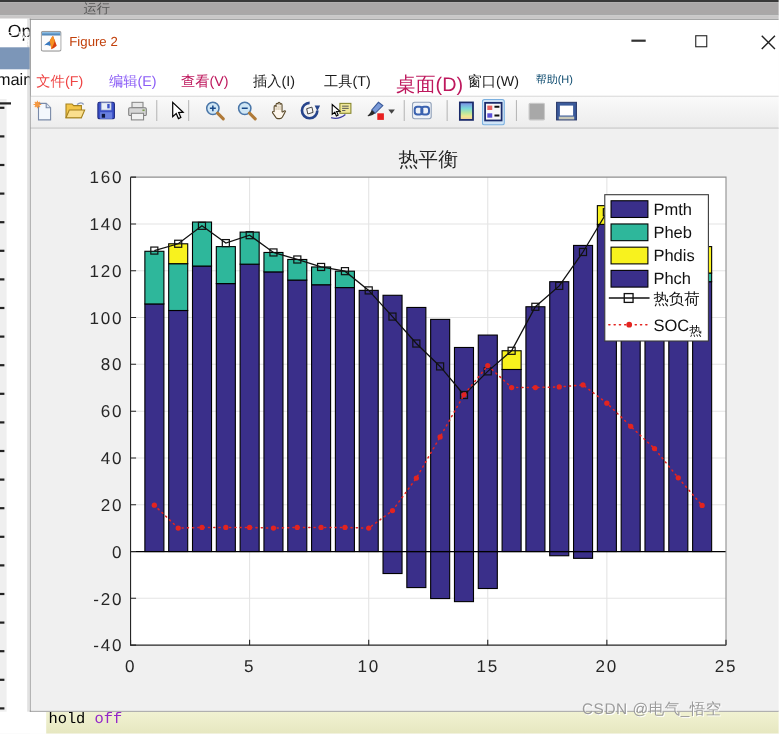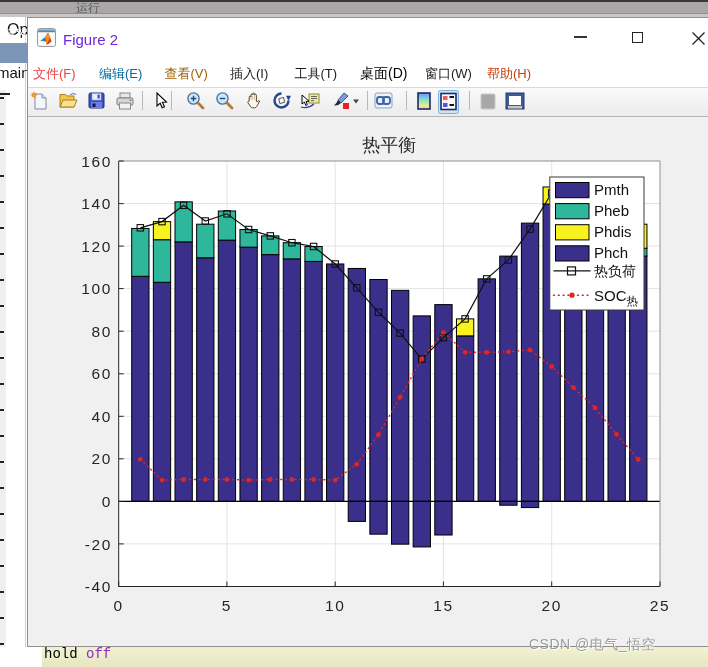--- a/index.html
+++ b/index.html
@@ -43,48 +43,48 @@
 <div class="abs" style="left:0px;top:591px;width:4px;height:2px;background:#222"></div>
 <div class="abs" style="left:0px;top:617px;width:4px;height:2px;background:#222"></div>
 <div class="abs" style="left:0px;top:643px;width:4px;height:2px;background:#222"></div>
 
 <div class="abs" style="left:27px;top:647px;width:681px;height:20px;background:#ffffff"></div>
 <div class="abs" style="left:42px;top:647px;width:666px;height:20px;background:linear-gradient(#f1f2d2,#e6e7c0)"></div>
 <div class="abs" style="left:44px;top:646px;font-family:'Liberation Mono',monospace;font-size:14px;color:#000">hold <span style="color:#9428c8">off</span></div>
 
 <div class="abs" style="left:27px;top:17px;width:681px;height:630px;background:#ffffff;
      border-left:1px solid #8f8f8f;border-top:1px solid #8f8f8f;border-bottom:1px solid #8f8f8f;box-sizing:border-box;"></div>
-<div class="abs" style="left:63px;top:31px;font-size:15px;color:#6d28d9">Figure 2</div>
+<div class="abs" style="left:63px;top:31px;font-size:12px;color:#c2410c">Figure 2</div>
 <svg style="position:absolute;left:37px;top:28px" width="19" height="19" viewBox="0 0 19 19">
     <defs>
       <linearGradient id="tbg" x1="0" y1="0" x2="0" y2="1">
         <stop offset="0" stop-color="#8cc0e8"></stop>
         <stop offset="1" stop-color="#3a72a8"></stop>
       </linearGradient>
     </defs>
     <rect x="0.5" y="0.5" width="18" height="18" rx="2" fill="#e0e0e0" stroke="#9a9a9a" stroke-width="1"></rect>
     <rect x="1.2" y="1.2" width="16.6" height="3.2" fill="url(#tbg)"></rect>
     <rect x="1.2" y="4.4" width="16.6" height="13.2" fill="#fcfcfc"></rect>
     <path d="M3.2 13.2 Q6.5 10 8.2 9.3 L10 10.6 L8.6 13.8 Q6.2 12.4 3.2 13.2 Z" fill="#3a7ac0"></path>
     <path d="M8.2 9.3 Q10.2 5.2 11.2 4.8 Q12.4 7.5 14.6 13.6 Q11.6 16.4 9.6 16.8 Q9.2 13 8.2 9.3 Z" fill="#d8400e"></path>
     <path d="M11.2 4.8 Q12 6.8 12.8 9.2 Q11.6 12.8 9.6 16.8 Q9.3 12.8 8.2 9.3 Q10.2 5.2 11.2 4.8 Z" fill="#f59322"></path>
   </svg>
 <div class="abs" style="left:574px;top:36px;width:13px;height:2px;background:#333"></div>
 <div class="abs" style="left:632px;top:32px;width:11px;height:11px;border:1.5px solid #222;box-sizing:border-box"></div>
 <svg style="position:absolute;left:691px;top:31px" width="15" height="15" viewBox="0 0 15 15">
     <path d="M1.5 1.5 L13.5 13.5 M13.5 1.5 L1.5 13.5" stroke="#222" stroke-width="1.3"></path>
   </svg>
 <div class="abs" style="left:33px;top:65px;font-size:13px;color:#ef4444;white-space:nowrap">文件(F)</div>
-<div class="abs" style="left:99px;top:65px;font-size:13px;color:#0369a1;white-space:nowrap">编辑(E)</div>
-<div class="abs" style="left:164.5px;top:65px;font-size:13px;color:#a16207;white-space:nowrap">查看(V)</div>
+<div class="abs" style="left:99px;top:65px;font-size:13px;color:#8b5cf6;white-space:nowrap">编辑(E)</div>
+<div class="abs" style="left:164.5px;top:65px;font-size:13px;color:#be185d;white-space:nowrap">查看(V)</div>
 <div class="abs" style="left:230px;top:65px;font-size:13px;color:#1a1a1a;white-space:nowrap">插入(I)</div>
 <div class="abs" style="left:294.5px;top:65px;font-size:13px;color:#1a1a1a;white-space:nowrap">工具(T)</div>
-<div class="abs" style="left:360px;top:65px;font-size:14px;color:#000000;white-space:nowrap">桌面(D)</div>
+<div class="abs" style="left:360px;top:65px;font-size:18px;color:#be185d;white-space:nowrap">桌面(D)</div>
 <div class="abs" style="left:425px;top:65px;font-size:13px;color:#1a1a1a;white-space:nowrap">窗口(W)</div>
-<div class="abs" style="left:487px;top:65px;font-size:13px;color:#c2410c;white-space:nowrap">帮助(H)</div>
+<div class="abs" style="left:487px;top:65px;font-size:10px;color:#0c4a6e;white-space:nowrap">帮助(H)</div>
 <div class="abs" style="left:28px;top:87px;width:680px;height:30px;background:linear-gradient(#fafafa,#ececec);border-top:1px solid #dadada;border-bottom:1.5px solid #b5b5b5;box-sizing:border-box;"></div>
 <svg style="position:absolute;left:30px;top:91px" width="19" height="19" viewBox="0 0 19 19">
     <path d="M5 3 L12 3 L16 7 L16 18 L5 18 Z" fill="#f4f8fd" stroke="#7a8aa8" stroke-width="1"></path>
     <path d="M12 3 L12 7 L16 7" fill="#dce6f2" stroke="#7a8aa8" stroke-width="1"></path>
     <circle cx="4" cy="4" r="2.2" fill="#f07820"></circle>
     <path d="M4 0.5 L4 7.5 M0.5 4 L7.5 4 M1.6 1.6 L6.4 6.4 M6.4 1.6 L1.6 6.4" stroke="#f59a40" stroke-width="1"></path>
   </svg>
 <svg style="position:absolute;left:58px;top:91px" width="20" height="19" viewBox="0 0 20 19">
     <path d="M2 7 L2 16 L16 16 L16 5 L9 5 L7.5 3.5 L2 3.5 Z" fill="#f3c64a" stroke="#a5821f" stroke-width="1"></path>
     <path d="M2 16 L5 9 L19 9 L16 16 Z" fill="#fadf8e" stroke="#a5821f" stroke-width="1"></path>

